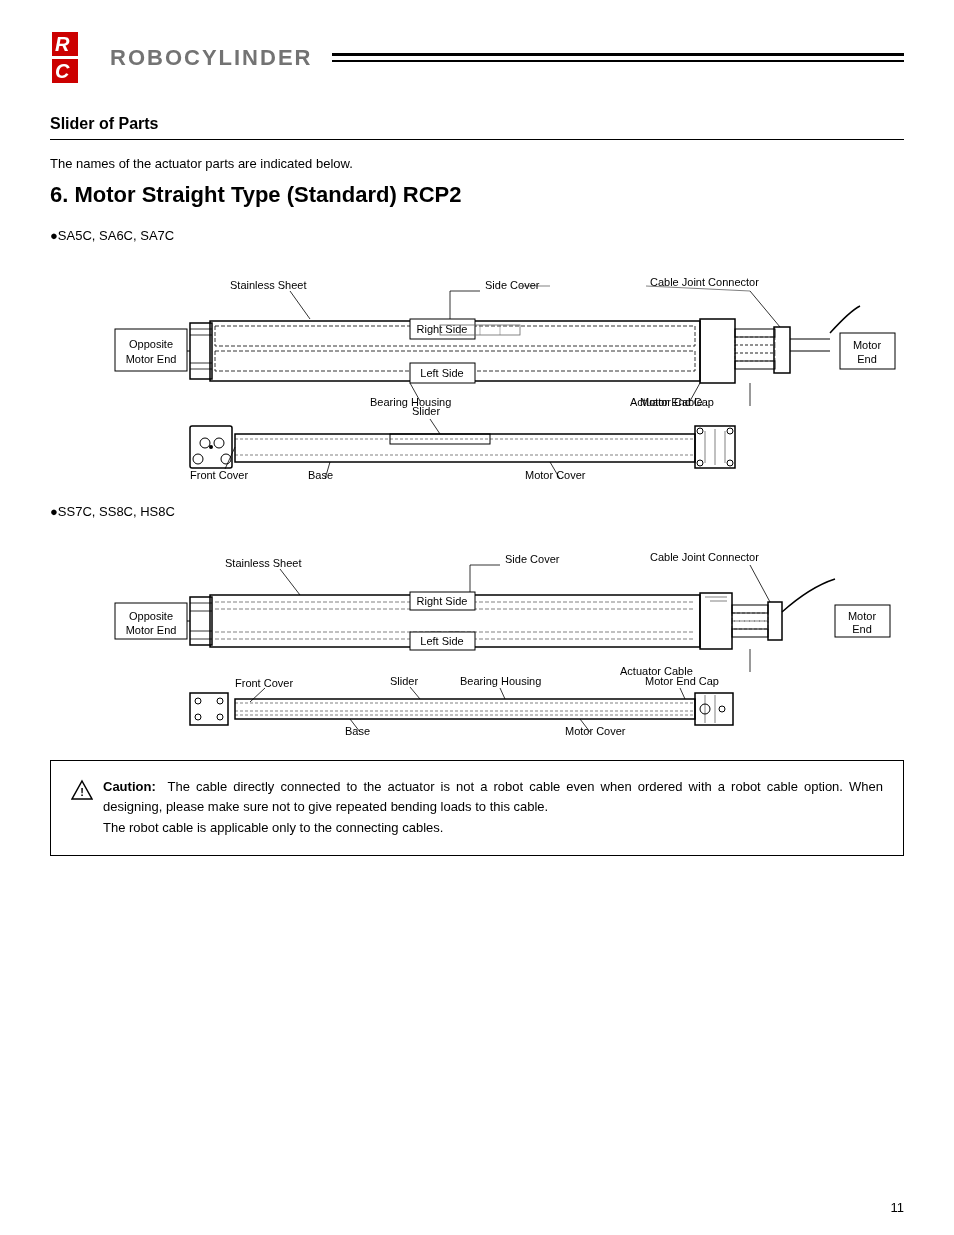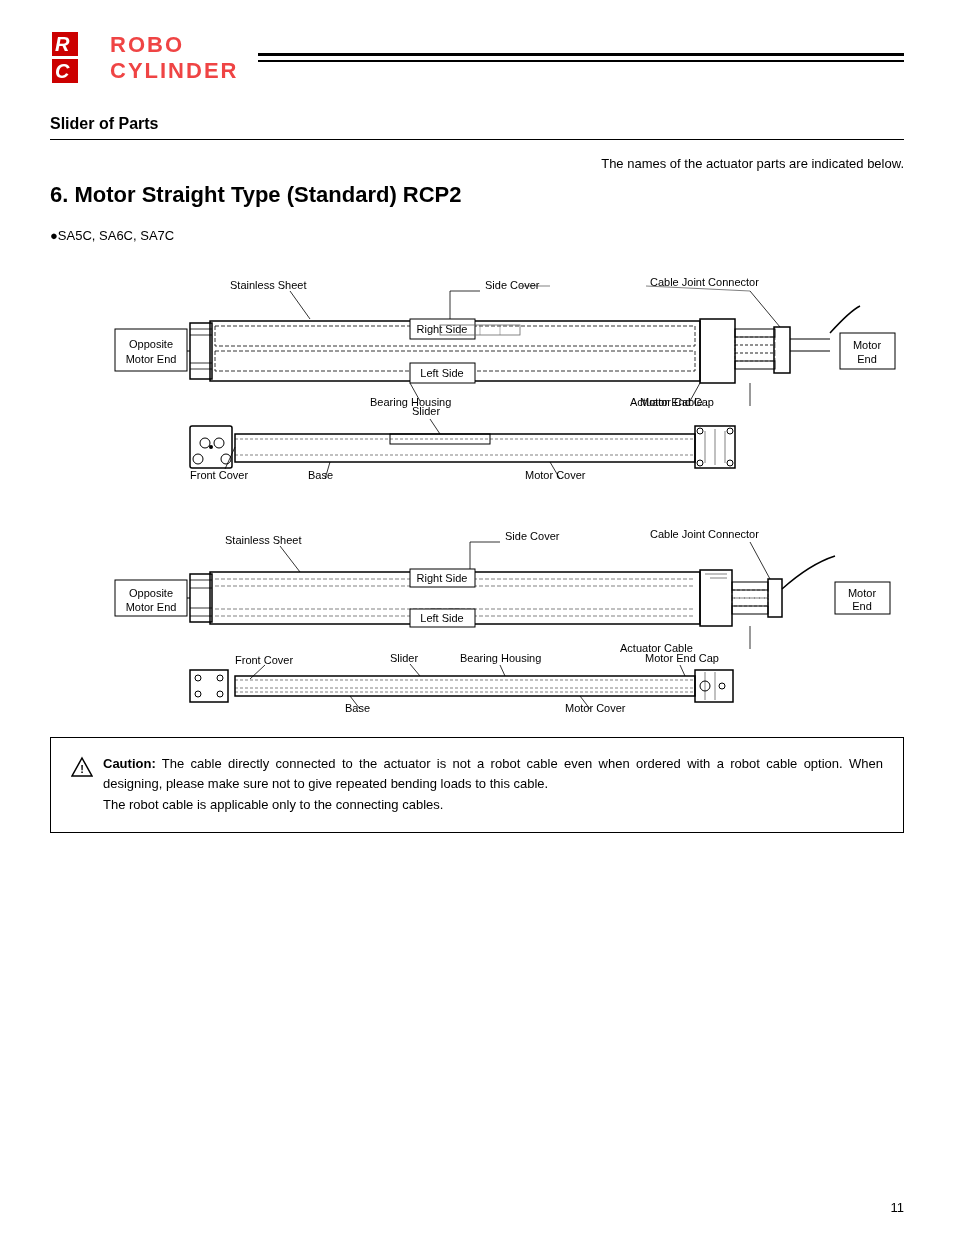--- a/index.html
+++ b/index.html
@@ -27,24 +27,24 @@
       align-items: center;
       margin-bottom: 30px;
     }
     .logo {
       display: flex;
       align-items: center;
       margin-right: 20px;
     }
     .logo-text {
       display: flex;
-      flex-direction: column;
+      flex-direction: row;
       font-weight: 900;
       font-size: 22px;
-      color: #ef4444;
+      color: #737373;
       letter-spacing: 2px;
       justify-content: flex-end;
     }
     .header-lines {
       flex: 1;
       display: flex;
       flex-direction: column;
       gap: 4px;
     }
     .header-line {
@@ -64,21 +64,20 @@
     .section-rule {
       border: none;
       border-top: 1.5px solid #000;
       margin-bottom: 14px;
     }
 
     .intro-text {
       margin-bottom: 8px;
       font-size: 13px;
       line-height: 1.5;
-      text-align: right;
     }
 
     
     .main-heading {
       font-size: 22px;
       font-weight: bold;
       margin-bottom: 20px;
     }
 
     
@@ -105,20 +104,21 @@
       align-items: flex-start;
       gap: 10px;
     }
     .caution-icon {
       font-size: 18px;
       flex-shrink: 0;
       margin-top: 2px;
     }
     .caution-label {
       font-weight: bold;
+      margin-right: 6px;
     }
     .caution-text {
       font-size: 13px;
       line-height: 1.6;
       text-align: justify;
     }
 
     
     .page-number {
       position: absolute;
@@ -267,20 +267,21 @@
         <text x="258" y="228" font-size="11" font-family="Arial">Base</text>
 
         <line x1="500" y1="211" x2="510" y2="228" stroke="#000" stroke-width="0.8"></line>
         <text x="475" y="228" font-size="11" font-family="Arial">Motor Cover</text>
 
       </svg>
     </div>
   </div>
 
   <div class="diagram-section">
+    <div class="sub-label">●SS7C, SS8C, HS8C</div>
     <div class="diagram-container">
       <svg width="860" height="210" viewBox="0 0 860 210" style="overflow:visible;">
 
         <rect x="160" y="68" width="490" height="52" fill="none" stroke="#000" stroke-width="1.5"></rect>
 
         <line x1="165" y1="75" x2="645" y2="75" stroke="#000" stroke-width="0.5" stroke-dasharray="4,2"></line>
         <line x1="165" y1="82" x2="645" y2="82" stroke="#000" stroke-width="0.5" stroke-dasharray="4,2"></line>
         <line x1="165" y1="105" x2="645" y2="105" stroke="#000" stroke-width="0.5" stroke-dasharray="4,2"></line>
         <line x1="165" y1="112" x2="645" y2="112" stroke="#000" stroke-width="0.5" stroke-dasharray="4,2"></line>
 

